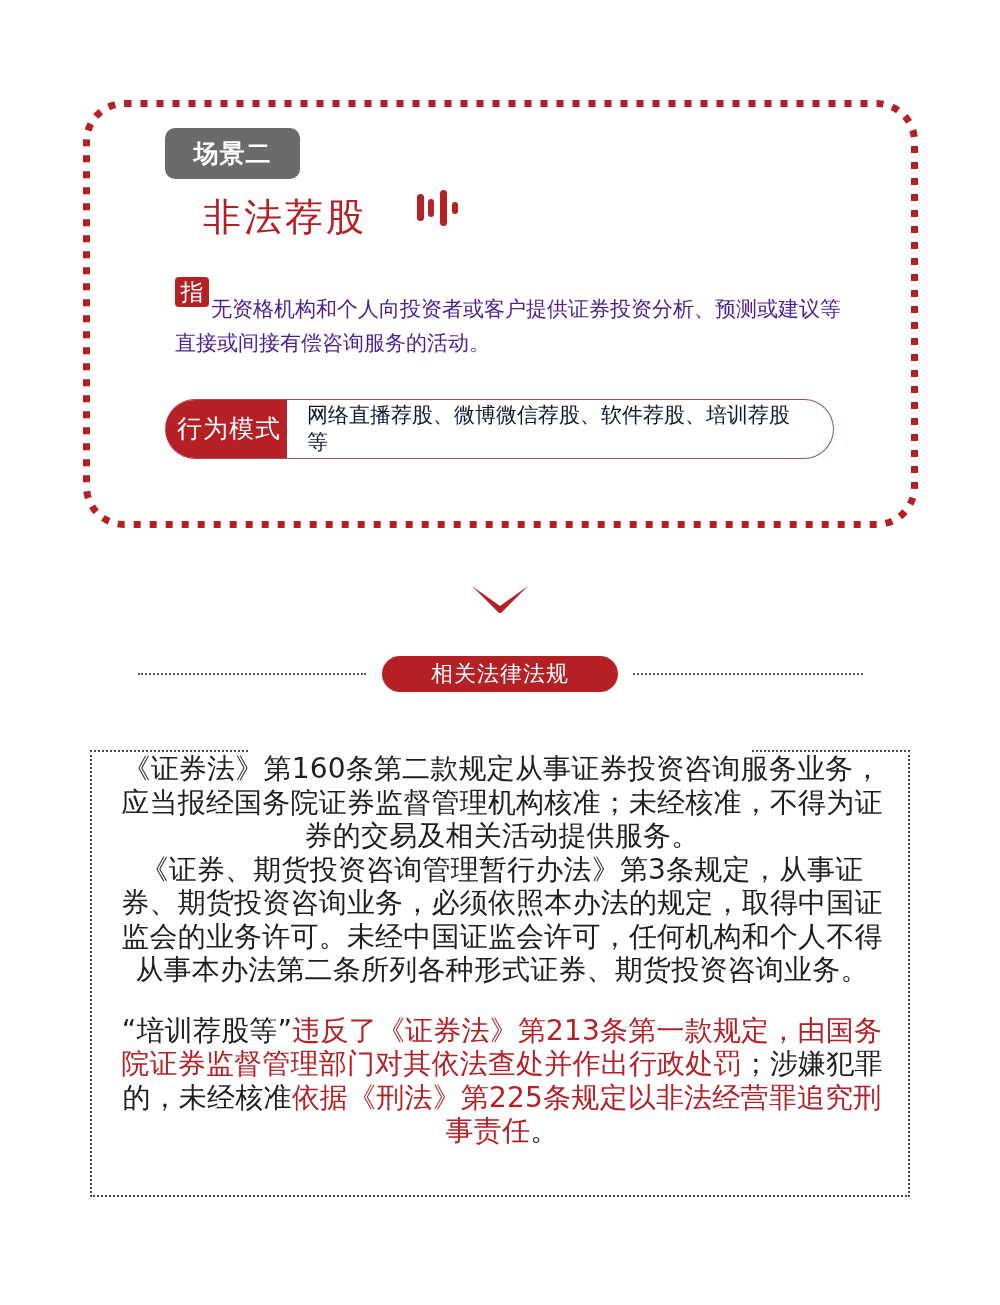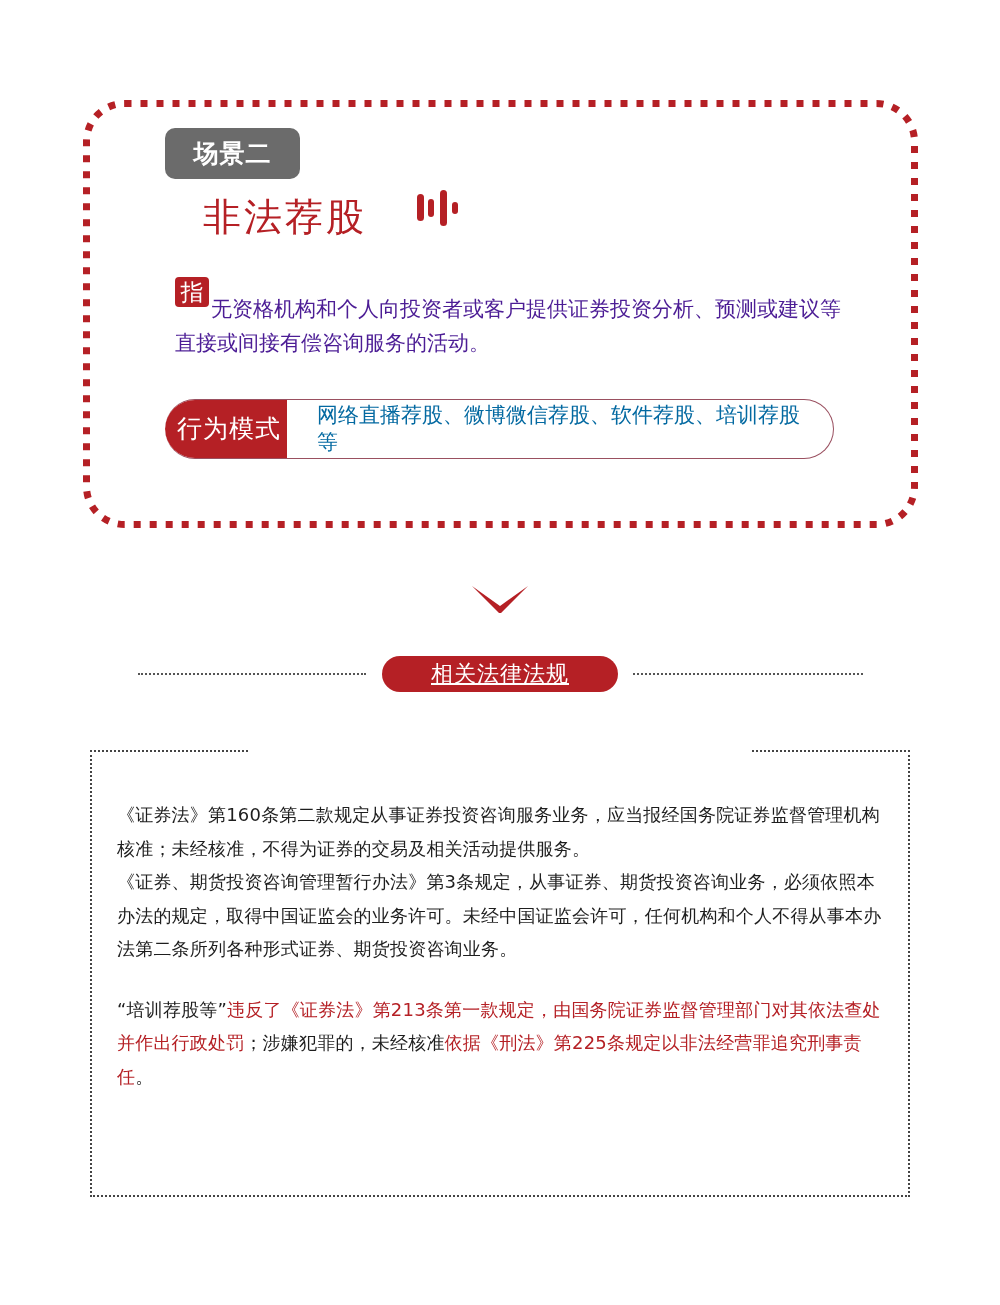--- a/index.html
+++ b/index.html
@@ -48,55 +48,55 @@
     box-sizing: border-box; border: 1.5px solid #9a5060; border-left: none;
     border-radius: 30px; background: #fff; overflow: hidden;
   }
   .mode-label {
     position: absolute; left: 0; top: -1px; width: 122px; height: 60px;
     background: #b52025; border-radius: 30px 0 0 30px;
     color: #fff; font-size: 25px; line-height: 60px; text-align: center;
     letter-spacing: 1px; padding-left: 6px; box-sizing: border-box;
   }
   .mode-text {
-    position: absolute; left: 152px; top: 2px; width: 500px;
-    font-size: 21px; line-height: 27px; color: #0369a1;
+    position: absolute; left: 142px; top: 2px; width: 500px;
+    font-size: 21px; line-height: 27px; color: #0f172a;
   }
 
   
   .chevron { left: 472px; top: 584px; width: 56px; height: 30px; }
 
   
   .sec-line {
     top: 673px; height: 0; border-top: 2px dotted #555;
   }
   .sec-line.left { left: 138px; width: 228px; }
   .sec-line.right { left: 633px; width: 230px; }
   .sec-pill {
     left: 382px; top: 656px; width: 236px; height: 36px;
     background: #b52025; border-radius: 18px;
     color: #fff; font-size: 22px; line-height: 36px; text-align: center;
     letter-spacing: 1px;
-    text-decoration: underline;
   }
 
   
   .law-box {
     left: 90px; top: 750px; width: 820px; height: 447px;
     box-sizing: border-box;
     border-left: 2px dotted #444; border-right: 2px dotted #444; border-bottom: 2px dotted #444;
   }
   .law-top { top: 750px; height: 0; border-top: 2px dotted #444; }
   .law-top.left { left: 90px; width: 158px; }
   .law-top.right { left: 752px; width: 158px; }
 
   .law-text {
-    left: 117px; top: 798px; width: 770px;
-    font-size: 18px; line-height: 33.5px; color: #1e1e1e;
+    left: 117px; top: 752px; width: 770px;
+    font-size: 28px; line-height: 33.5px; color: #1e1e1e;
     letter-spacing: 0.2px;
+    text-align: center;
   }
   .law-para { margin: 0; }
   .law-gap { height: 27px; }
   .red { color: #b52025; margin-top: 18px; }
 </style>
 </head>
 <body>
 
 <div class="abs scenario-card">
   <svg class="frame" width="835" height="428" viewBox="0 0 835 428">

